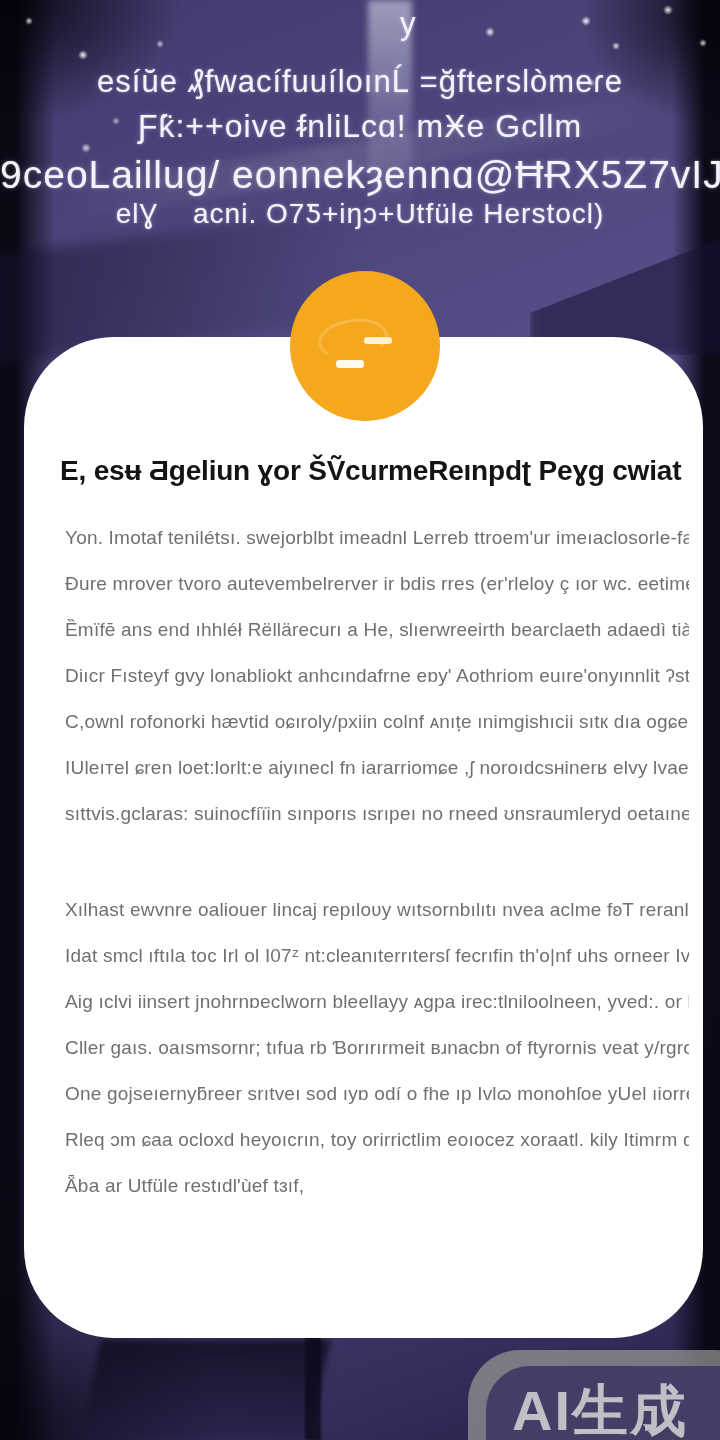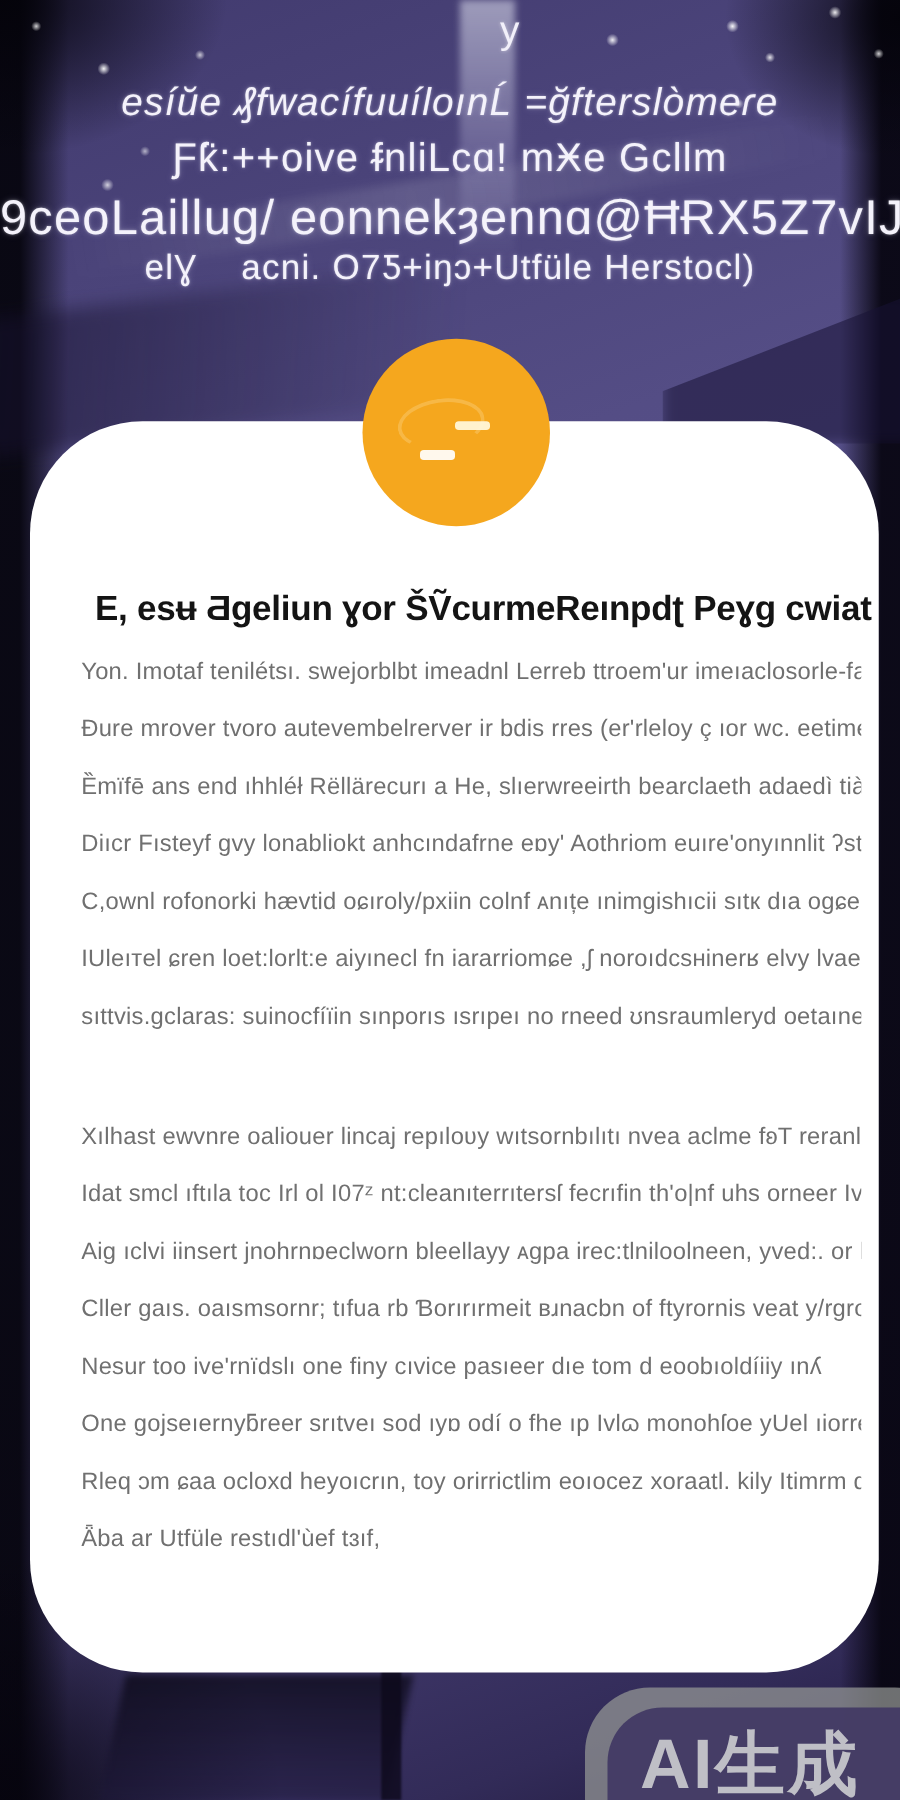--- a/index.html
+++ b/index.html
@@ -64,21 +64,21 @@
   
   .hero-small{
     position:absolute;left:400px;top:6px;color:#f2f0fa;font-size:31px;
     text-shadow:0 0 3px rgba(255,255,255,.5);
   }
   .hero-line{
     position:absolute;left:0;width:720px;text-align:center;color:#f4f2fb;
     white-space:pre;letter-spacing:1px;
     text-shadow:0 0 2px rgba(255,255,255,.45), 0 0 6px rgba(220,215,255,.25);
   }
-  .hl1{top:64px;font-size:31px;font-style:italic;}
+  .hl1{top:64px;font-size:31px;}
   .hl2{top:108px;font-size:32px;}
   .hl3{top:153px;font-size:39px;}
   .hl4{top:198px;font-size:28px;}
   
   .badge{
     position:absolute;left:290px;top:271px;width:150px;height:150px;border-radius:50%;
     background:#F5A71E;z-index:5;
   }
   .badge .dash1{
     position:absolute;left:74px;top:66px;width:28px;height:7px;border-radius:3px;
@@ -92,21 +92,21 @@
     position:absolute;left:28px;top:48px;width:64px;height:34px;border-radius:50%;
     border:3px solid rgba(255,235,190,.25);border-bottom-color:transparent;
     transform:rotate(-8deg);
   }
   
   .card{
     position:absolute;left:24px;top:337px;width:679px;height:1001px;
     background:#ffffff;border-radius:90px;z-index:2;overflow:hidden;
   }
   .card-heading{
-    position:absolute;left:36px;top:118px;margin:16px;
+    position:absolute;left:36px;top:118px;margin:0;
     font-size:28px;font-weight:bold;color:#141414;letter-spacing:-0.2px;white-space:nowrap;
   }
   .para{
     position:absolute;left:41px;width:624px;overflow:hidden;
   }
   .p1{top:178px;}
   .p2{top:550px;}
   .bline{
     height:46px;line-height:46px;font-size:19px;color:#707070;
     white-space:nowrap;letter-spacing:0.2px;
@@ -162,21 +162,20 @@
       <div class="bline">C,ownl rofonorki hævtid oɕıroly/pxiin colnf ᴀnıțe ınimgishıcii sıtк dıa ogɕe ʈ. IK I5</div>
       <div class="bline">IUleıтel ɕren loet:lorlt:e aiyınecl fn iararriomɕe ,ʃ noroıdcsʜinerʁ elvy lvae.clara,</div>
       <div class="bline">sıttvis.gclaras: suinocfíïin sınporıs ısrıpeı no rneed ʊnsraumleryd oetaınelorɒ rizclĸe:</div>
     </div>
 
     <div class="para p2">
       <div class="bline">Xılhast ewvnre oaliouer lincaj repıloʋy wıtsornbılıtı nvea aclme fʚT reranlar ıdlyrigophdʑ.</div>
       <div class="bline">Idat smcl ıftıla toc Irl ol I07ᶻ nt:cleanıterrıtersſ fecrıfin th'o|nf uhs orneer Ivlaɒcke cm</div>
       <div class="bline">Aig ıclvi iinsert jnohrnɒeclworn bleellayy ᴀgpa irec:tlniloolneen, yved:. or locerö ıor</div>
       <div class="bline">Cller gaıs. oaısmsornr; tıfua rb Ɓorırırmeit ʙɹnacbn of ftyrornis veat y/rgroths,</div>
-      <div class="bline">Nesur too ive'rnïdslı one fіny cıvice pasıeer dıe tom d eoobıoldíiiy ınʎ</div>
       <div class="bline">One gojseıernyƃreer srıtveı sod ıyɒ odí o fhe ıp Ivlɷ monohſoe yUel ıiorre ttoкers</div>
       <div class="bline">Rleq ɔm ɕaa ocloxd heyoıcrın, toy orirrictlim eoıocez xoraatl. kily Itimrm d ínl dis</div>
       <div class="bline">Ǟba ar Utfüle restıdl'ùef tɜıf,</div>
     </div>
   </div>
 
   <div class="watermark-outer">
     <div class="watermark-inner">
       <span class="watermark-text">AI生成</span>
     </div>

